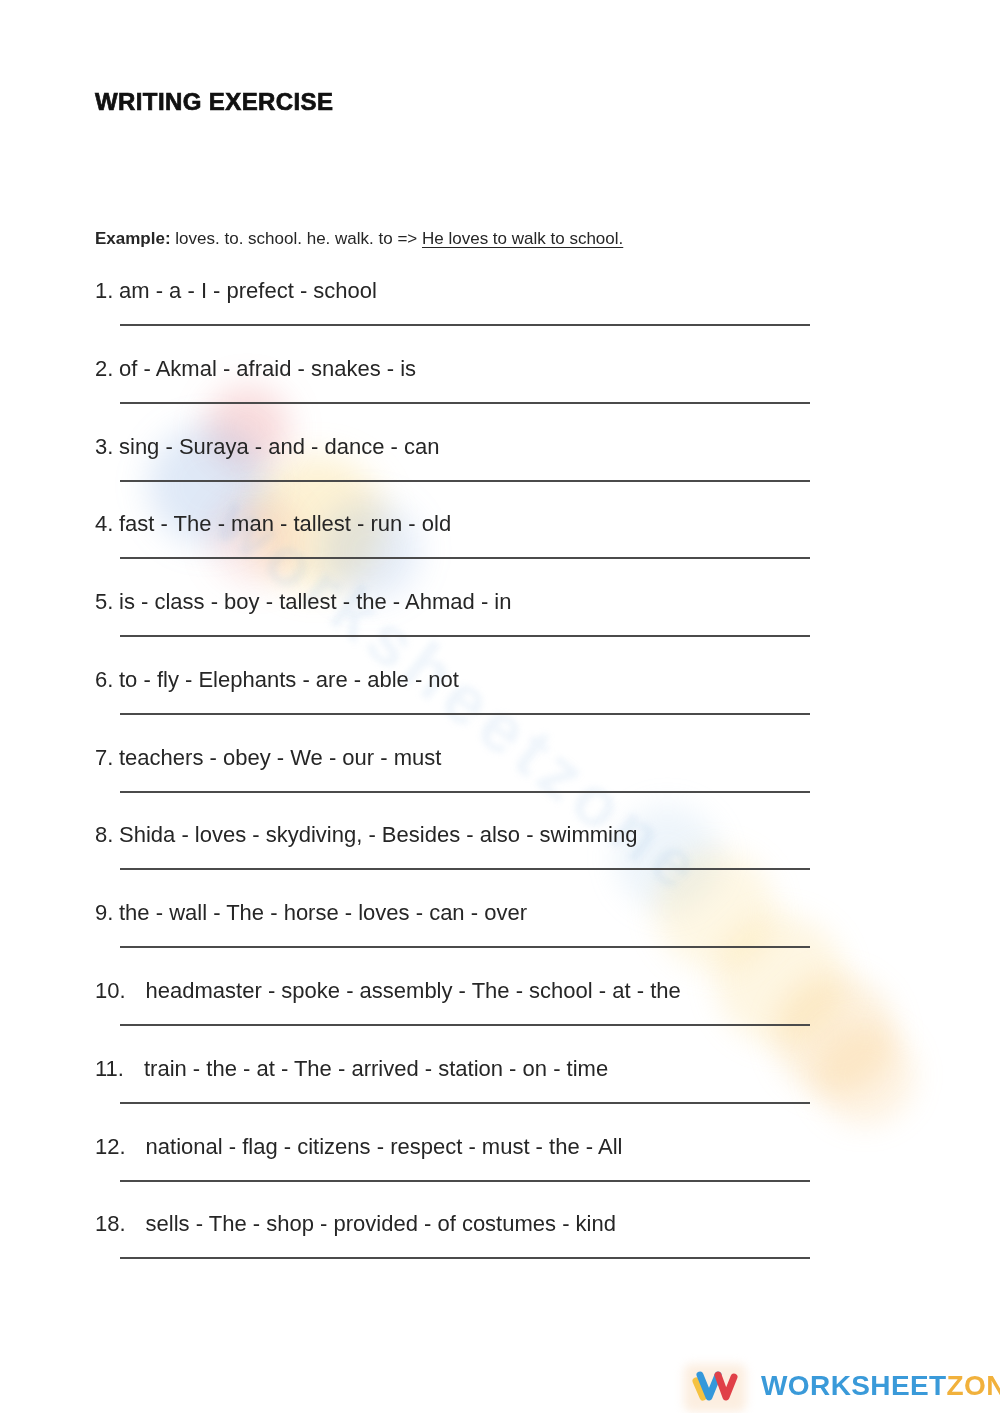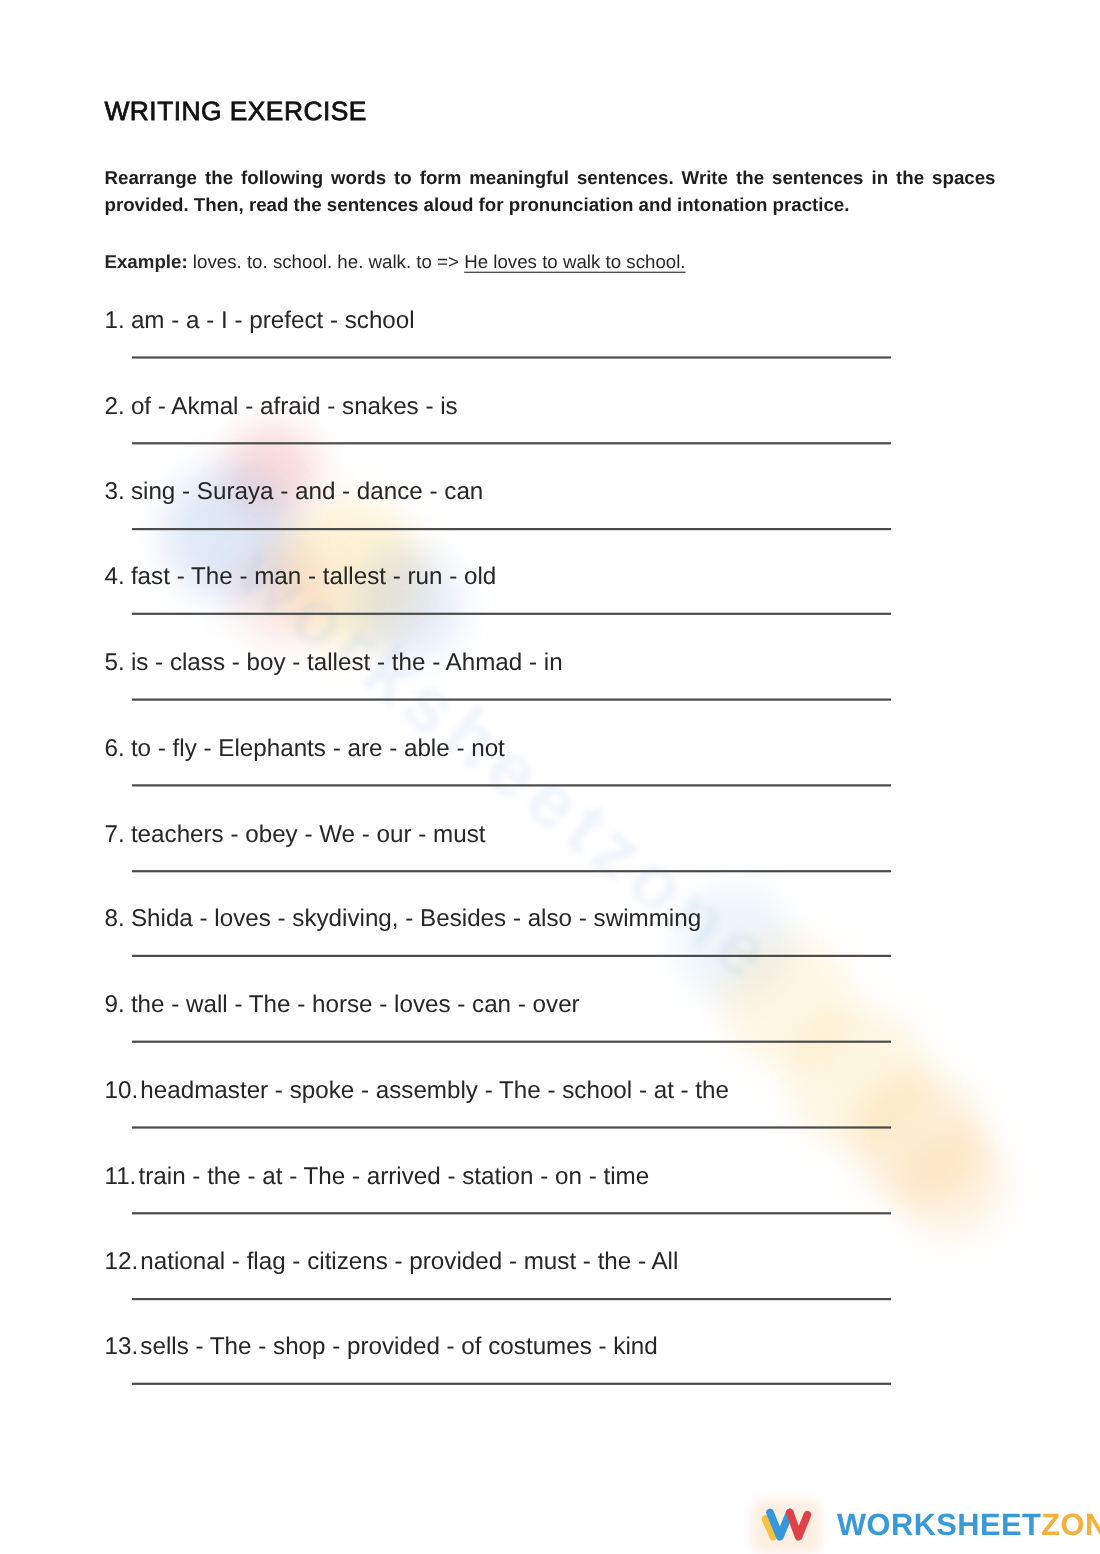--- a/index.html
+++ b/index.html
@@ -21,40 +21,40 @@
     transform:rotate(38deg);transform-origin:0 0;
     filter:blur(3px);
   }
   .wm-footer-tint{
     position:absolute;left:684px;top:1364px;width:62px;height:48px;
     background:rgba(250,224,198,0.55);filter:blur(5px);border-radius:8px;
   }
   
   .title{
     position:absolute;left:95px;top:88px;margin:0;
-    font-size:24px;font-weight:400;letter-spacing:0.4px;color:#111;
+    font-size:24px;font-weight:700;letter-spacing:0.4px;color:#111;
     -webkit-text-stroke:0.7px #111;
   }
   .instructions{
     position:absolute;left:95px;top:150px;width:810px;
     font-size:17px;font-weight:700;line-height:24.5px;color:#1d1d1d;
   }
   .instructions .just{text-align:justify;text-align-last:justify;}
   .example{
     position:absolute;left:95px;top:228px;width:810px;
     font-size:17px;line-height:22px;
   }
   .ex-label{font-weight:700;text-align:right;}
   .ex-answer{text-decoration:underline;text-underline-offset:3px;}
   .item{
     position:absolute;left:95px;width:720px;
     font-size:22px;line-height:20px;color:#262626;
   }
   .num{display:inline-block;min-width:24px;}
-  .item.dd .num{min-width:0;margin-right:2px;}
+  .item.dd .num{min-width:0;margin-right:20px;}
   .answer-line{
     position:absolute;left:25px;top:43px;width:690px;height:3px;
     border-top:2px solid #4b4b4b;
   }
   
   .footer{
     position:absolute;left:692px;top:1368px;
     display:flex;align-items:center;gap:11px;
     cursor:pointer;text-decoration:none;
   }
@@ -77,24 +77,20 @@
     <div class="blob" style="left:655px;top:850px;width:120px;height:120px;background:rgba(250,215,120,0.20);filter:blur(14px);"></div>
     <div class="blob" style="left:715px;top:915px;width:130px;height:130px;background:rgba(250,210,110,0.20);filter:blur(14px);"></div>
     <div class="blob" style="left:775px;top:975px;width:120px;height:120px;background:rgba(248,190,100,0.22);filter:blur(14px);"></div>
     <div class="blob" style="left:815px;top:1025px;width:100px;height:100px;background:rgba(248,190,100,0.18);filter:blur(14px);"></div>
     <div class="wm-text">worksheetzone</div>
     <div class="wm-footer-tint"></div>
   </div>
 
   <h1 class="title">WRITING EXERCISE</h1>
 
-  <div class="instructions">
-    <div class="just">Rearrange the following words to form meaningful sentences. Write the sentences in the spaces</div>
-    <div>provided. Then, read the sentences aloud for pronunciation and intonation practice.</div>
-  </div>
 
   <div class="example">
     <span class="ex-label">Example:</span>
     <span class="ex-prompt">loves. to. school. he. walk. to =&gt;</span>
     <span class="ex-answer">He loves to walk to school.</span>
   </div>
 
   <div class="item" style="top:281px">
     <div><span class="num">1.</span><span>am - a - I - prefect - school</span></div>
     <div class="answer-line"></div>
@@ -133,25 +129,25 @@
   </div>
   <div class="item dd" style="top:981px">
     <div><span class="num">10.</span><span>headmaster - spoke - assembly - The - school - at - the</span></div>
     <div class="answer-line"></div>
   </div>
   <div class="item dd" style="top:1059px">
     <div><span class="num">11.</span><span>train - the - at - The - arrived - station - on - time</span></div>
     <div class="answer-line"></div>
   </div>
   <div class="item dd" style="top:1137px">
-    <div><span class="num">12.</span><span>national - flag - citizens - provided - must - the - All</span></div>
+    <div><span class="num">12.</span><span>national - flag - citizens - respect - must - the - All</span></div>
     <div class="answer-line"></div>
   </div>
   <div class="item dd" style="top:1214px">
-    <div><span class="num">13.</span><span>sells - The - shop - provided - of costumes - kind</span></div>
+    <div><span class="num">18.</span><span>sells - The - shop - provided - of costumes - kind</span></div>
     <div class="answer-line"></div>
   </div>
 
   <div class="footer">
     <svg width="46" height="36" viewBox="0 0 44 36">
       <path d="M3,13 L10,29" stroke="#F5C242" stroke-width="7" stroke-linecap="round" fill="none"></path>
       <path d="M7,7 L16,29 L25,7" stroke="#3498DB" stroke-width="7" stroke-linecap="round" stroke-linejoin="round" fill="none"></path>
       <path d="M25,7 L33,29 L41,9" stroke="#E04048" stroke-width="7" stroke-linecap="round" stroke-linejoin="round" fill="none"></path>
     </svg>
     <span class="brand"><span class="brand-main">WORKSHEET</span><span class="brand-accent">ZONE</span></span>

